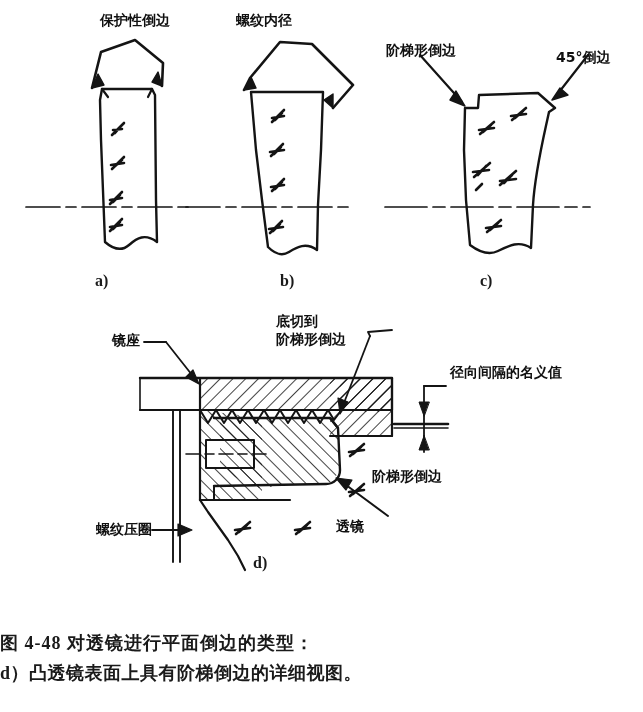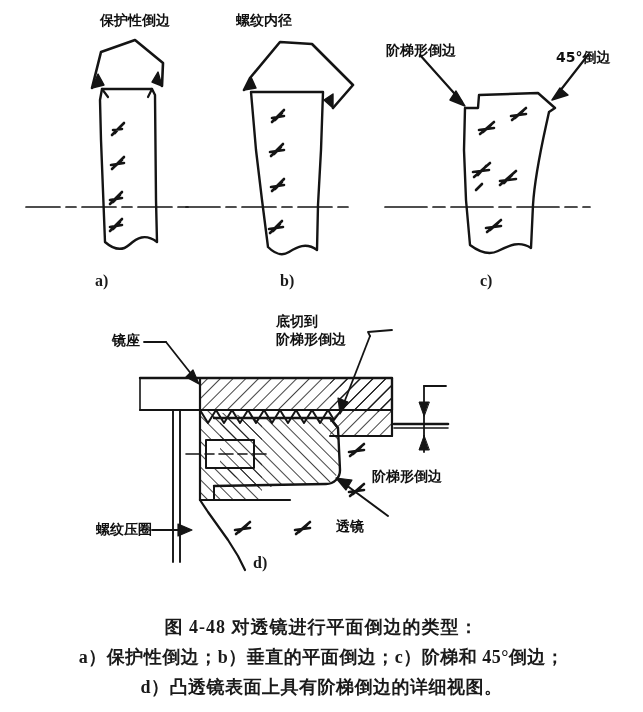--- a/index.html
+++ b/index.html
@@ -23,23 +23,23 @@
   }
   svg.diagram {
     position: absolute;
     left: 0; top: 0;
     width: 643px;
     height: 712px;
   }
   .cap-block {
     position: absolute;
     left: 0;
-    top: 612px;
-    width: 643px;
-    text-align: center;
+    top: 628px;
+    width: 643px;
+    text-align: left;
     font-family: "Liberation Serif", "DejaVu Serif", serif;
     color: #1a1a1a;
   }
   .cap-line {
     display: block;
     font-size: 18px;
     font-weight: 700;
     line-height: 30px;
     letter-spacing: 0.5px;
     white-space: nowrap;
@@ -233,26 +233,26 @@
   <div class="panel-letter" style="left:95px; top:272px;">a)</div>
   <div class="panel-letter" style="left:280px; top:272px;">b)</div>
   <div class="panel-letter" style="left:480px; top:272px;">c)</div>
   <div class="panel-letter" style="left:253px; top:554px;">d)</div>
 
   <div class="anno" style="left:112px; top:332px;">镜座</div>
 
   <div class="anno two-line" style="left:276px; top:306px;">底切到</div>
   <div class="anno two-line" style="left:276px; top:324px;">阶梯形倒边</div>
 
+  <div class="anno" style="left:450px; top:364px;">径向间隔的名义值</div>
 
   <div class="anno" style="left:96px; top:521px;text-align:center;">螺纹压圈</div>
 
   <div class="anno" style="left:372px; top:468px;">阶梯形倒边</div>
 
   <div class="anno" style="left:336px; top:518px;">透镜</div>
 
   <div class="cap-block">
     <span class="cap-line l1">图 4-48    对透镜进行平面倒边的类型：</span>
-    <span class="cap-line">a）保护性倒边；b）垂直的平面倒边；c）阶梯和 45°倒边；</span>
     <span class="cap-line">d）凸透镜表面上具有阶梯倒边的详细视图。</span>
   </div>
 
 </div>
 
 </body></html>

